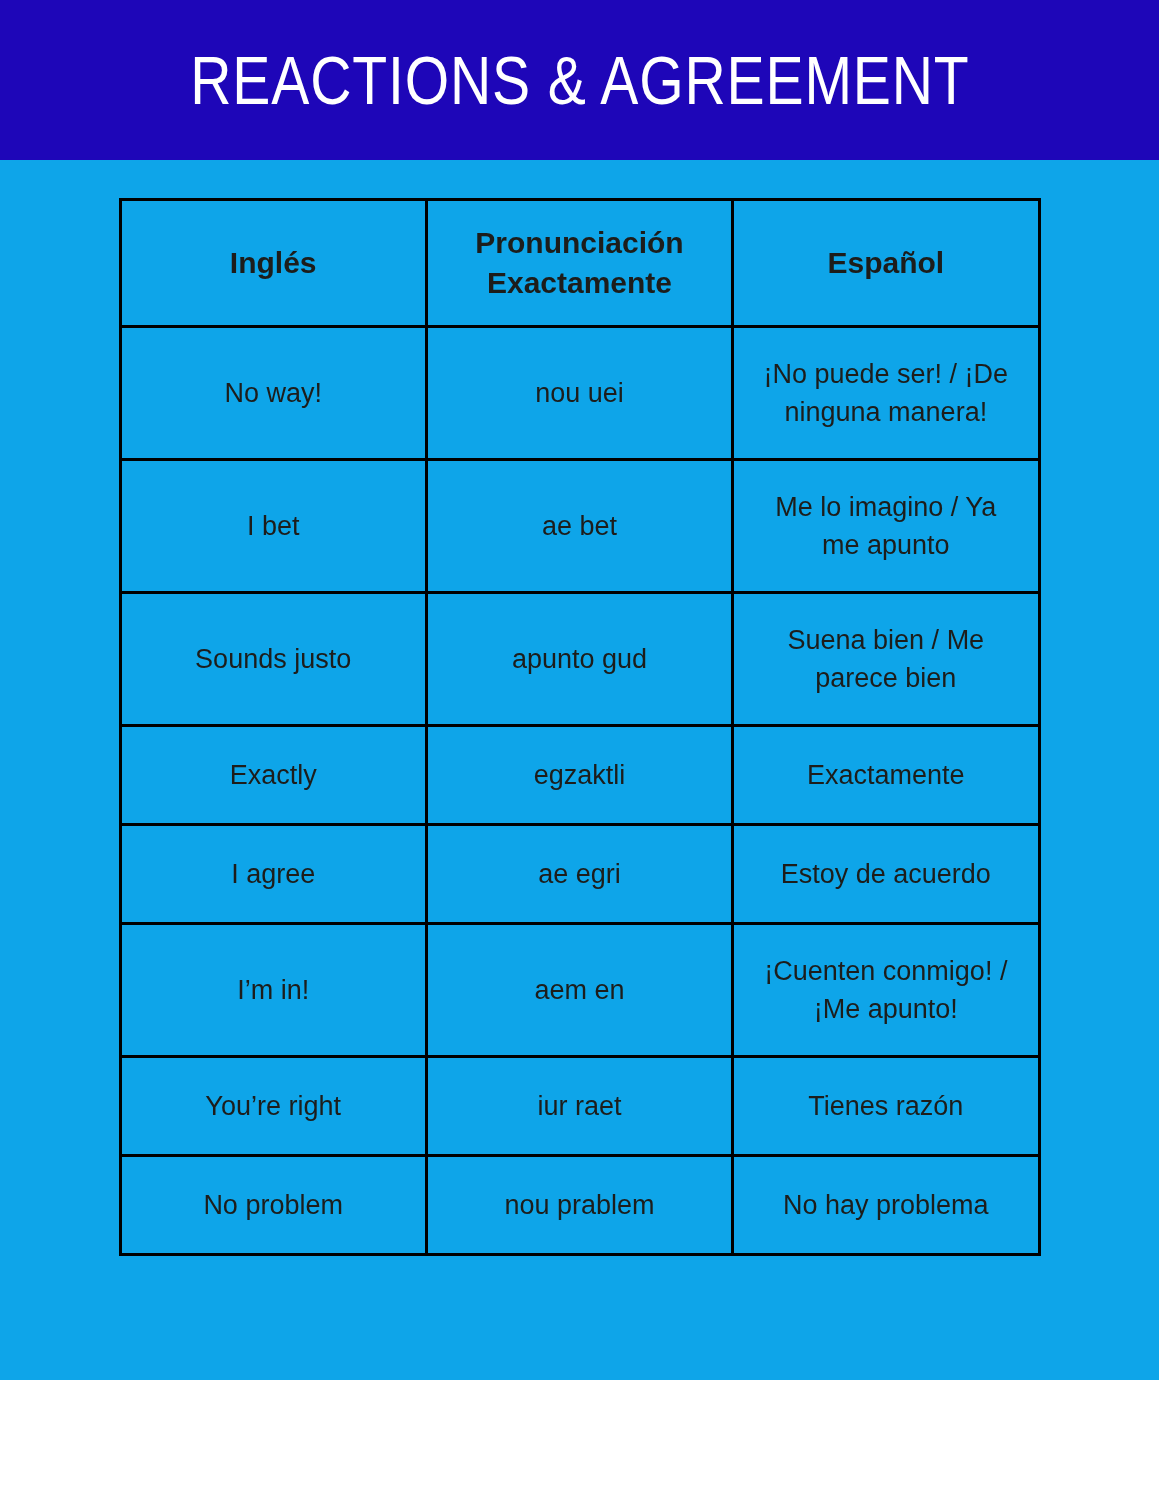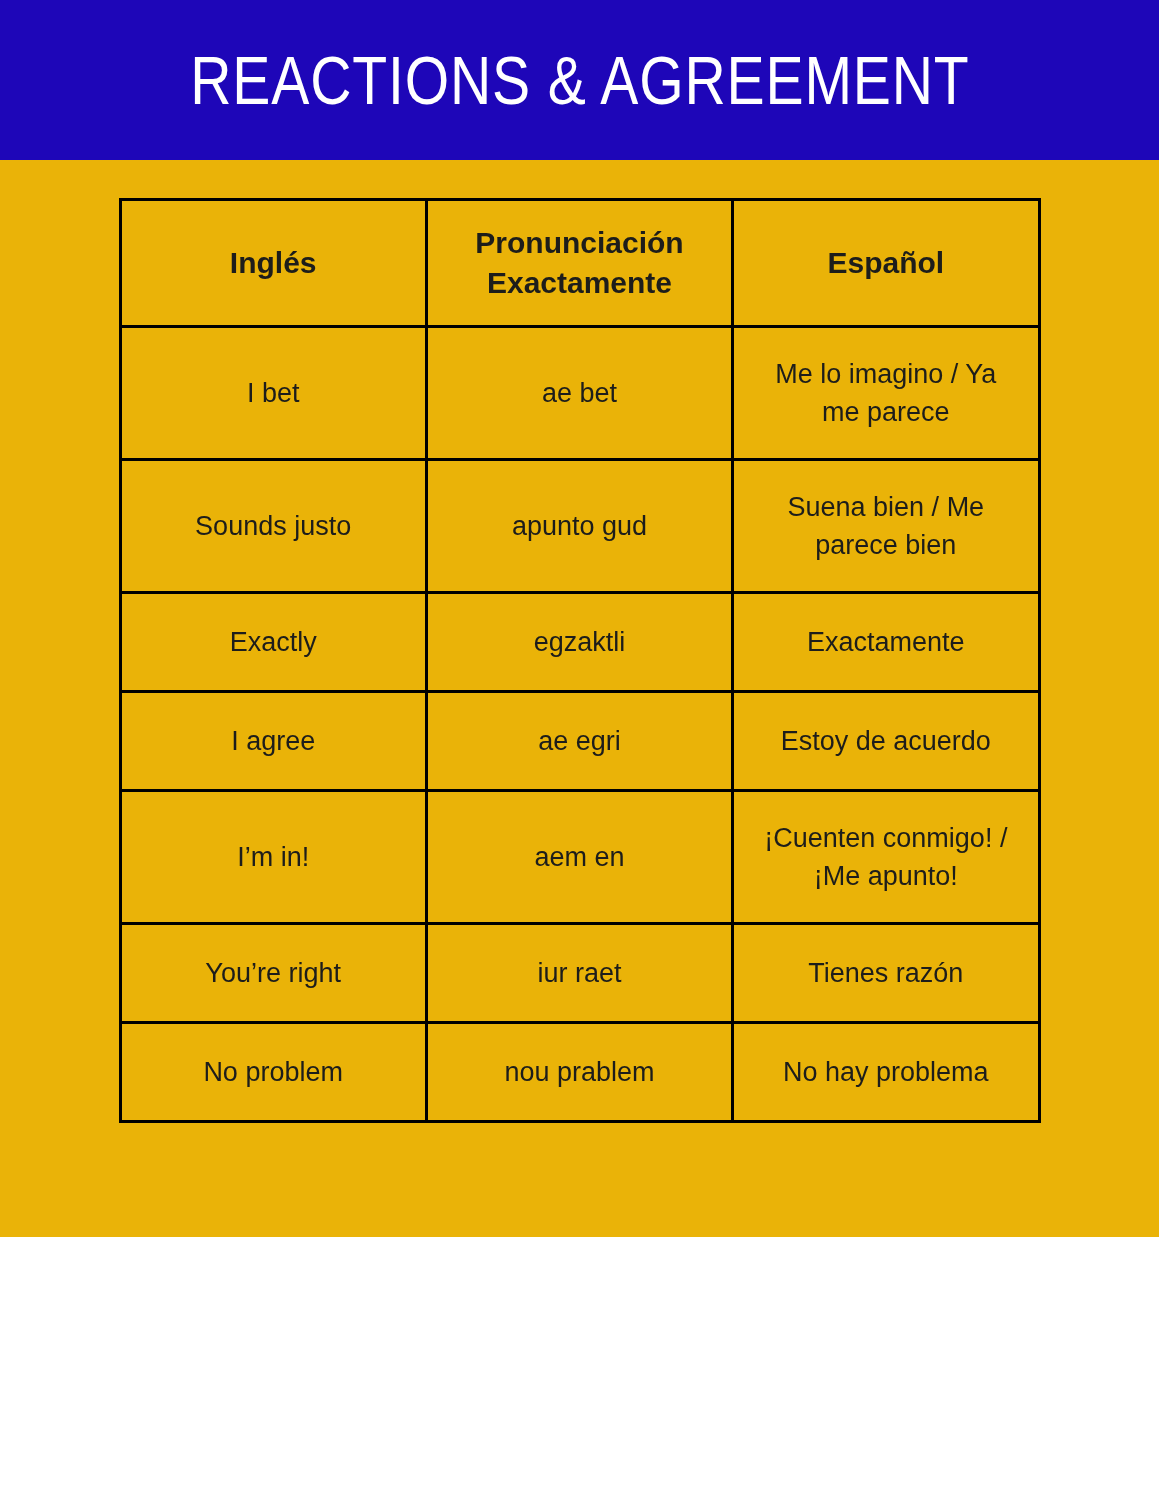--- a/index.html
+++ b/index.html
@@ -4,22 +4,22 @@
 <style>
   html, body {
     margin: 0;
     padding: 0;
     background: #ffffff;
     font-family: "Liberation Sans", sans-serif;
   }
   .page {
     position: relative;
     width: 1159px;
-    height: 1237px;
-    background: #eab308;
+    height: 1380px;
+    background: #0ea5e9;
     overflow: hidden;
   }
   .banner {
     width: 100%;
     height: 160px;
     background: #1e06b8;
     display: flex;
     align-items: center;
     justify-content: center;
   }
@@ -74,23 +74,28 @@
   <table class="vocab-table">
     <thead>
       <tr>
           <th>Inglés</th>
           <th>Pronunciación Exactamente</th>
           <th>Español</th>
         </tr>
     </thead>
     <tbody>
         <tr>
+          <td>No way!</td>
+          <td>nou uei</td>
+          <td>¡No puede ser! / ¡De ninguna manera!</td>
+        </tr>
+        <tr>
           <td>I bet</td>
           <td>ae bet</td>
-          <td>Me lo imagino / Ya me parece</td>
+          <td>Me lo imagino / Ya me apunto</td>
         </tr>
         <tr>
           <td>Sounds justo</td>
           <td>apunto gud</td>
           <td>Suena bien / Me parece bien</td>
         </tr>
         <tr>
           <td>Exactly</td>
           <td>egzaktli</td>
           <td>Exactamente</td>

